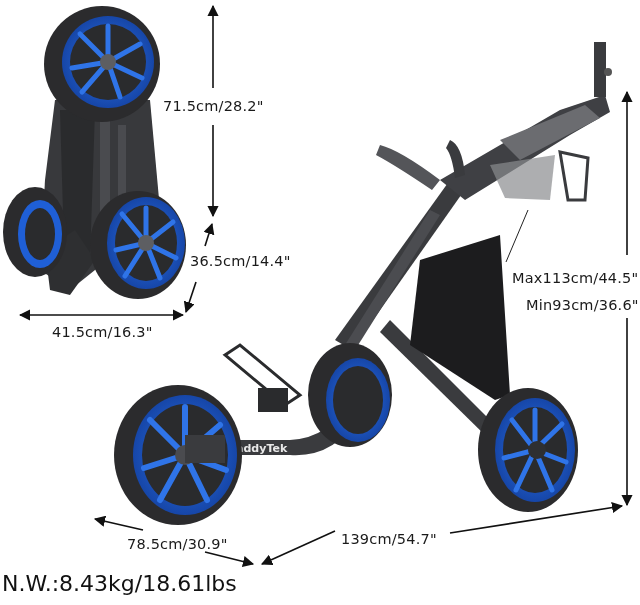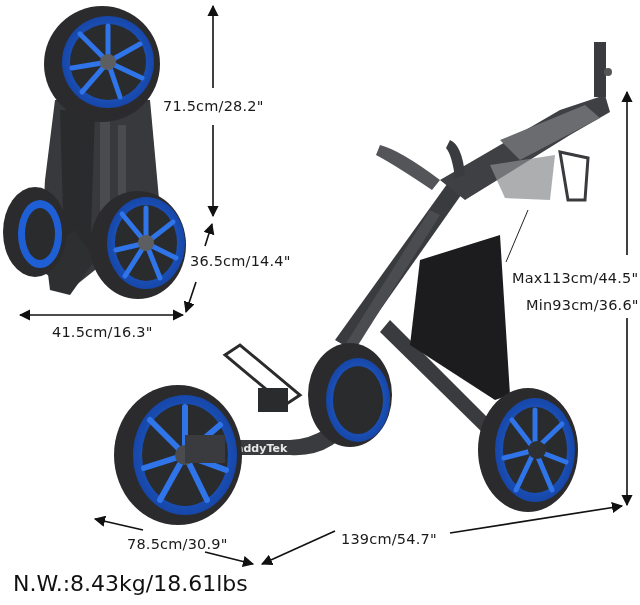--- a/index.html
+++ b/index.html
@@ -1,19 +1,19 @@
 <!DOCTYPE html>
 <html><head>
 <meta charset="utf-8">
 <style>
   html, body { margin: 0; padding: 0; background: #ffffff; }
   body { width: 640px; height: 605px; position: relative; overflow: hidden; font-family: "DejaVu Sans", sans-serif; }
   #stage { position: absolute; left: 0; top: 0; width: 640px; height: 605px; }
   .dim-label { position: absolute; color: #1a1a1a; font-size: 14.5px; letter-spacing: 0.2px; white-space: nowrap; line-height: 1; }
-  .weight-label { position: absolute; left: 13px; top: 573px; color: #111; font-size: 22px; white-space: nowrap; line-height: 1; text-align: right; }
+  .weight-label { position: absolute; left: 2px; top: 573px; color: #111; font-size: 22px; white-space: nowrap; line-height: 1; text-align: right; }
 </style>
 </head>
 <body>
 
 <div id="stage">
   <svg width="640" height="605" viewBox="0 0 640 605" xmlns="http://www.w3.org/2000/svg">
     <defs>
       <marker id="ah" viewBox="0 0 10 10" refX="9" refY="5" markerWidth="7" markerHeight="7" orient="auto-start-reverse">
         <path d="M0,0 L10,5 L0,10 z" fill="#111"></path>
       </marker>

